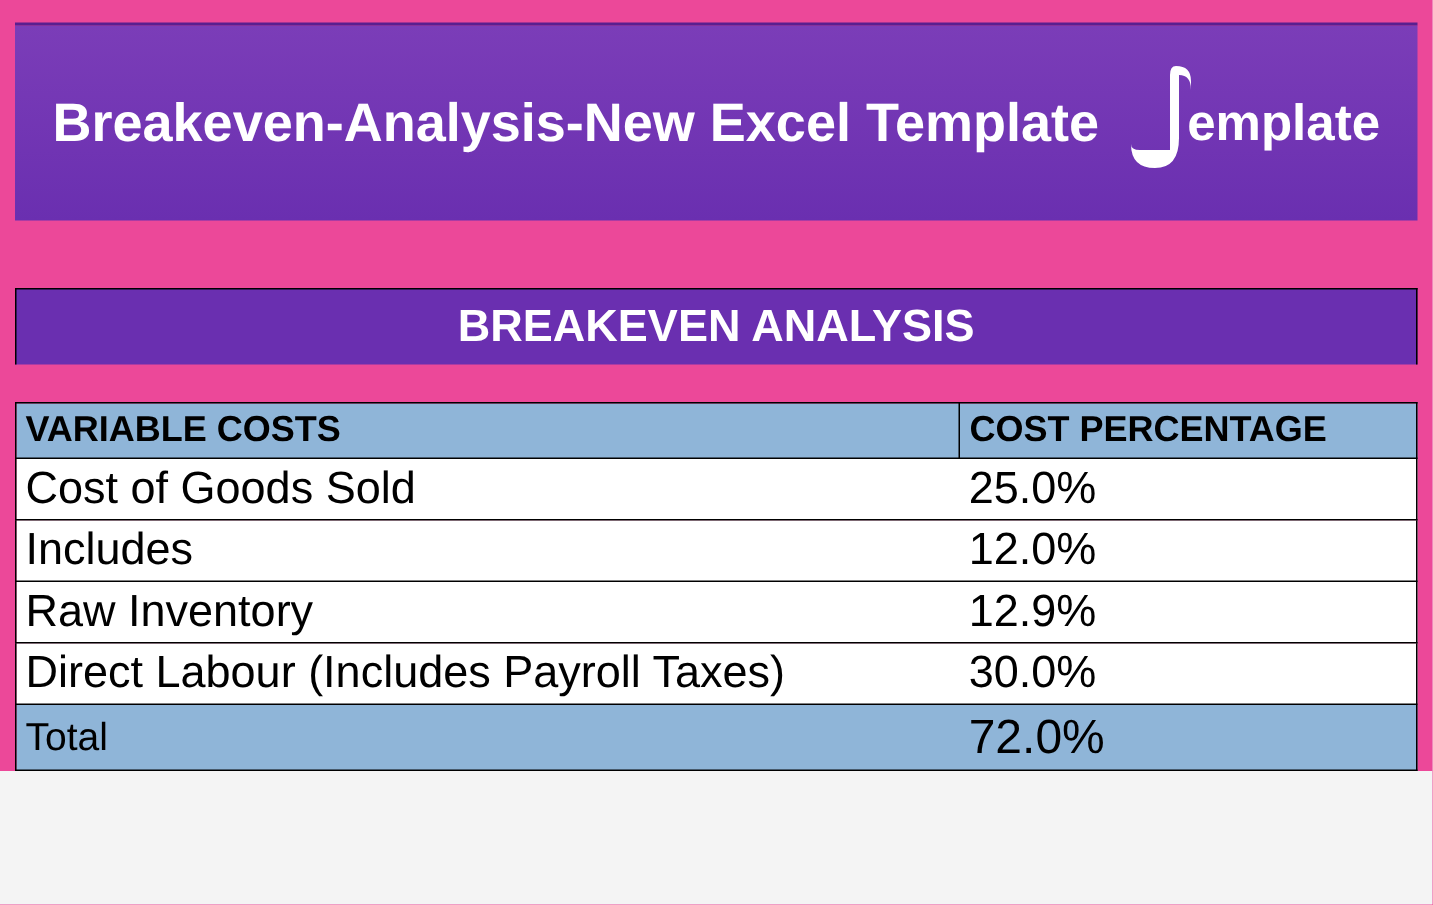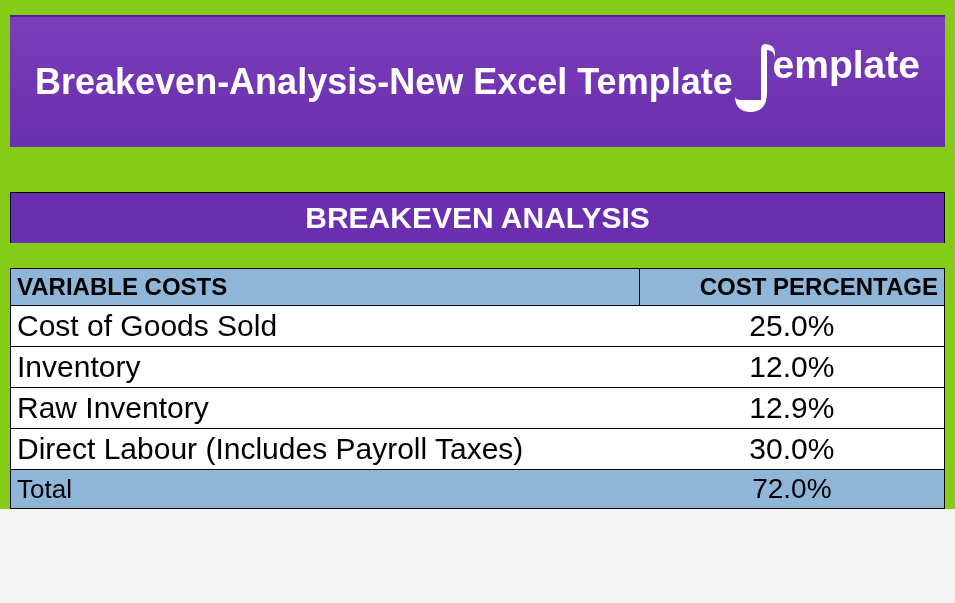--- a/index.html
+++ b/index.html
@@ -8,42 +8,42 @@
       box-sizing: border-box;
     }
     body {
       font-family: Arial, sans-serif;
       background: #f4f4f4;
       width: 955px;
       height: 603px;
       padding: 0;
     }
     .page {
-      background: #84cc16;
+      background: #ec4899;
       width: 955px;
       padding: 15px 0 0 0;
     }
     .banner {
       background: linear-gradient(180deg, #7b3db8 0%, #6a2fb0 100%);
       border-top: 2px solid #5a1f8f;
       color: #fff;
       padding: 30px 25px;
       display: flex;
       justify-content: space-between;
       align-items: center;
       margin: 0 10px 40px 10px;
     }
     .banner-title {
       font-size: 36px;
       font-weight: bold;
     }
     .logo {
       display: flex;
-      align-items: flex-start;
-      font-size: 39px;
+      align-items: center;
+      font-size: 34px;
       font-weight: bold;
       color: #fff;
       line-height: 0.9;
     }
     .logo-l {
       position: relative;
       width: 40px;
       height: 70px;
     }
     .logo-l svg {
@@ -77,43 +77,43 @@
     }
     th {
       background: #8fb5d8;
       font-size: 24px;
       font-weight: bold;
       text-align: left;
       padding: 4px 6px;
       border: 1px solid #000;
     }
     th.right {
-      text-align: right;
+      text-align: left;
     }
     td {
       font-size: 30px;
       padding: 3px 6px;
       border: 1px solid #000;
       background: #fff;
     }
     td.label {
       text-align: left;
       border-right: none;
     }
     td.value {
-      text-align: center;
+      text-align: left;
       border-left: none;
     }
     tr.total td {
       background: #8fb5d8;
       font-weight: normal;
       font-size: 26px;
     }
     tr.total td.value {
-      font-size: 28px;
+      font-size: 32px;
     }
   </style>
 </head>
 <body>
 
 <div class="page">
   <div class="banner">
     <div class="banner-title">Breakeven-Analysis-New Excel Template</div>
     <div class="logo">
       <div class="logo-l">
@@ -135,21 +135,21 @@
           <th>VARIABLE COSTS</th>
           <th class="right">COST PERCENTAGE</th>
         </tr>
       </thead>
       <tbody id="table-body">
       <tr>
             <td class="label">Cost of Goods Sold</td>
             <td class="value">25.0%</td>
           </tr>
           <tr>
-            <td class="label">Inventory</td>
+            <td class="label">Includes</td>
             <td class="value">12.0%</td>
           </tr>
           <tr>
             <td class="label">Raw Inventory</td>
             <td class="value">12.9%</td>
           </tr>
           <tr>
             <td class="label">Direct Labour (Includes Payroll Taxes)</td>
             <td class="value">30.0%</td>
           </tr>

